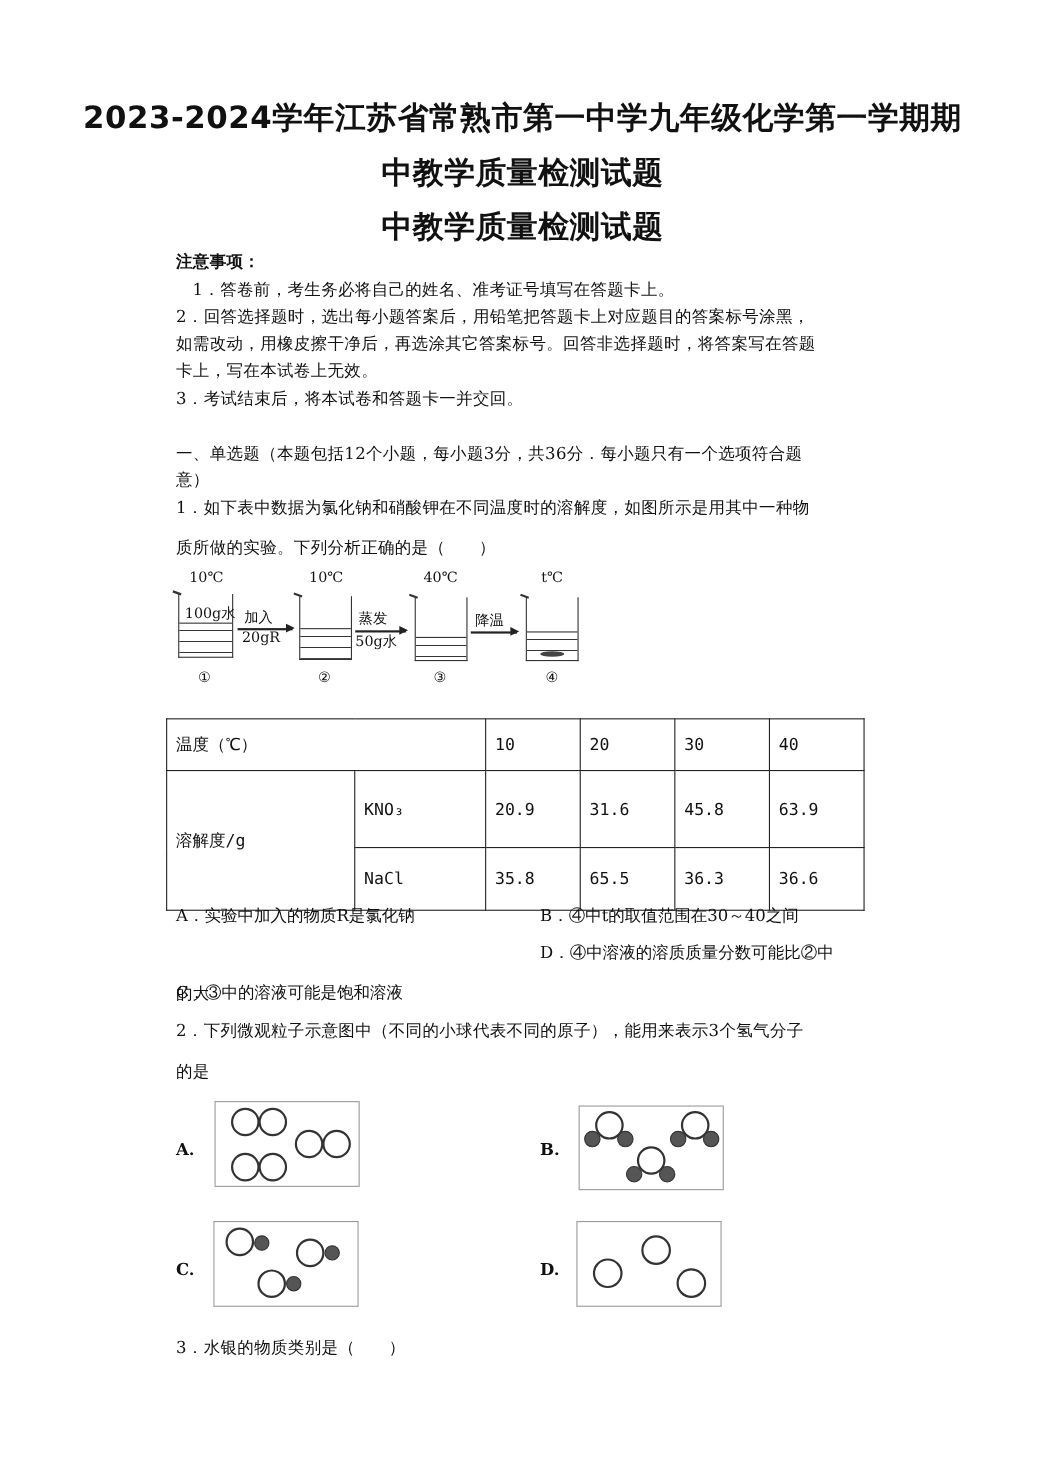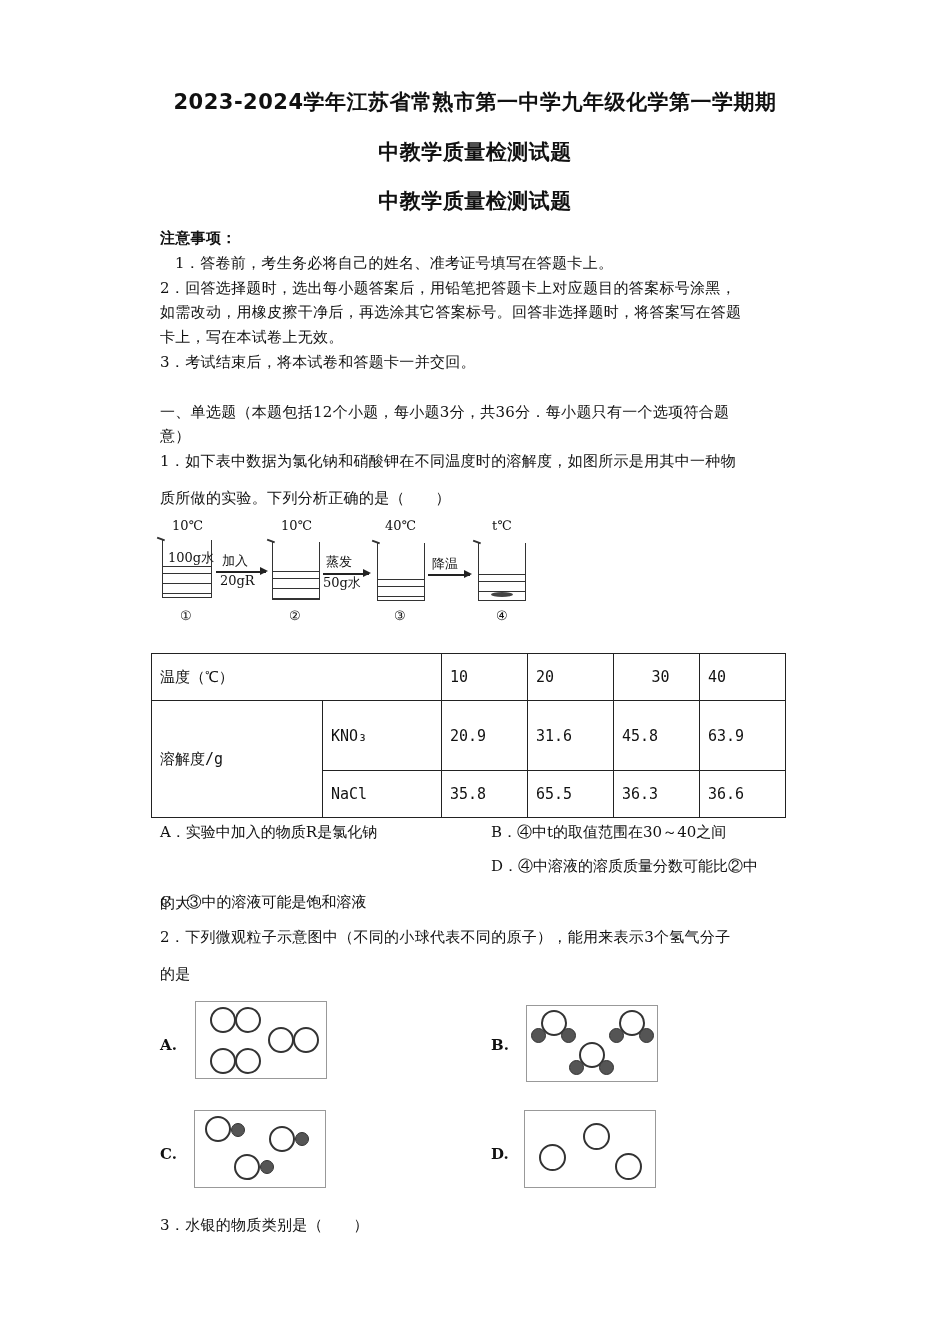--- a/index.html
+++ b/index.html
@@ -1,20 +1,20 @@
 <!DOCTYPE html>
 <html><head>
   <meta charset="utf-8">
   <style>
     html, body { margin: 0; padding: 0; background: #ffffff; }
     body { width: 950px; height: 1344px; position: relative; overflow: hidden;
            font-family: "DejaVu Serif", "Liberation Serif", serif; color: #111; }
     .abs { position: absolute; }
     .title { font-family: "DejaVu Sans", "Liberation Sans", sans-serif; font-weight: bold;
-             font-size: 21px; text-align: center; width: 950px; left: 0; letter-spacing: 0.5px; }
+             font-size: 28px; text-align: center; width: 950px; left: 0; letter-spacing: 0.5px; }
     .line { font-size: 15px; left: 160px; white-space: nowrap; letter-spacing: 0.3px; }
     .bold { font-weight: bold; }
     table.sol { position: absolute; left: 151px; top: 653px; border-collapse: collapse;
                 font-size: 15px; font-family: "DejaVu Sans Mono", "Liberation Mono", monospace; }
     table.sol td { border: 1.5px solid #222; padding: 0 0 0 8px; vertical-align: middle; }
     .opt { font-size: 15px; white-space: nowrap; }
     .box { position: absolute; border: 1.5px solid #999; background: #fff; }
     .ring { position: absolute; border: 2px solid #333; border-radius: 50%; background: #fff; box-sizing: border-box; }
     .dot { position: absolute; background: #555; border: 1px solid #333; border-radius: 50%; box-sizing: border-box; }
     .beaker { position: absolute; border: 1.5px solid #333; border-top: none; box-sizing: border-box; background: #fff; }
@@ -85,32 +85,32 @@
   </div>
   <div class="abs small" style="left:496px; top:608px;">④</div>
 </div>
 
 <table class="sol">
   <tbody>
       <tr style="height:47px;">
     <td colspan="2" style="width:280px;">温度（℃）</td>
     <td style="width:77px;">10</td>
     <td style="width:77px;">20</td>
-    <td style="width:77px;text-align:center;">30</td>
+    <td style="width:77px;">30</td>
     <td style="width:77px;">40</td>
   </tr>
   <tr style="height:70px;">
     <td rowspan="2" style="width:162px;">溶解度/g</td>
     <td style="width:110px;">KNO₃</td>
     <td>20.9</td>
     <td>31.6</td>
     <td>45.8</td>
     <td>63.9</td>
   </tr>
-  <tr style="height:47px;margin-top:33px;">
+  <tr style="height:57px;margin-top:33px;">
     <td>NaCl</td>
     <td>35.8</td>
     <td>65.5</td>
     <td>36.3</td>
     <td>36.6</td>
   </tr>
 </tbody>
   </table>
 
 <div class="abs opt" style="left:160px; top:823px;">A．实验中加入的物质R是氯化钠</div>

